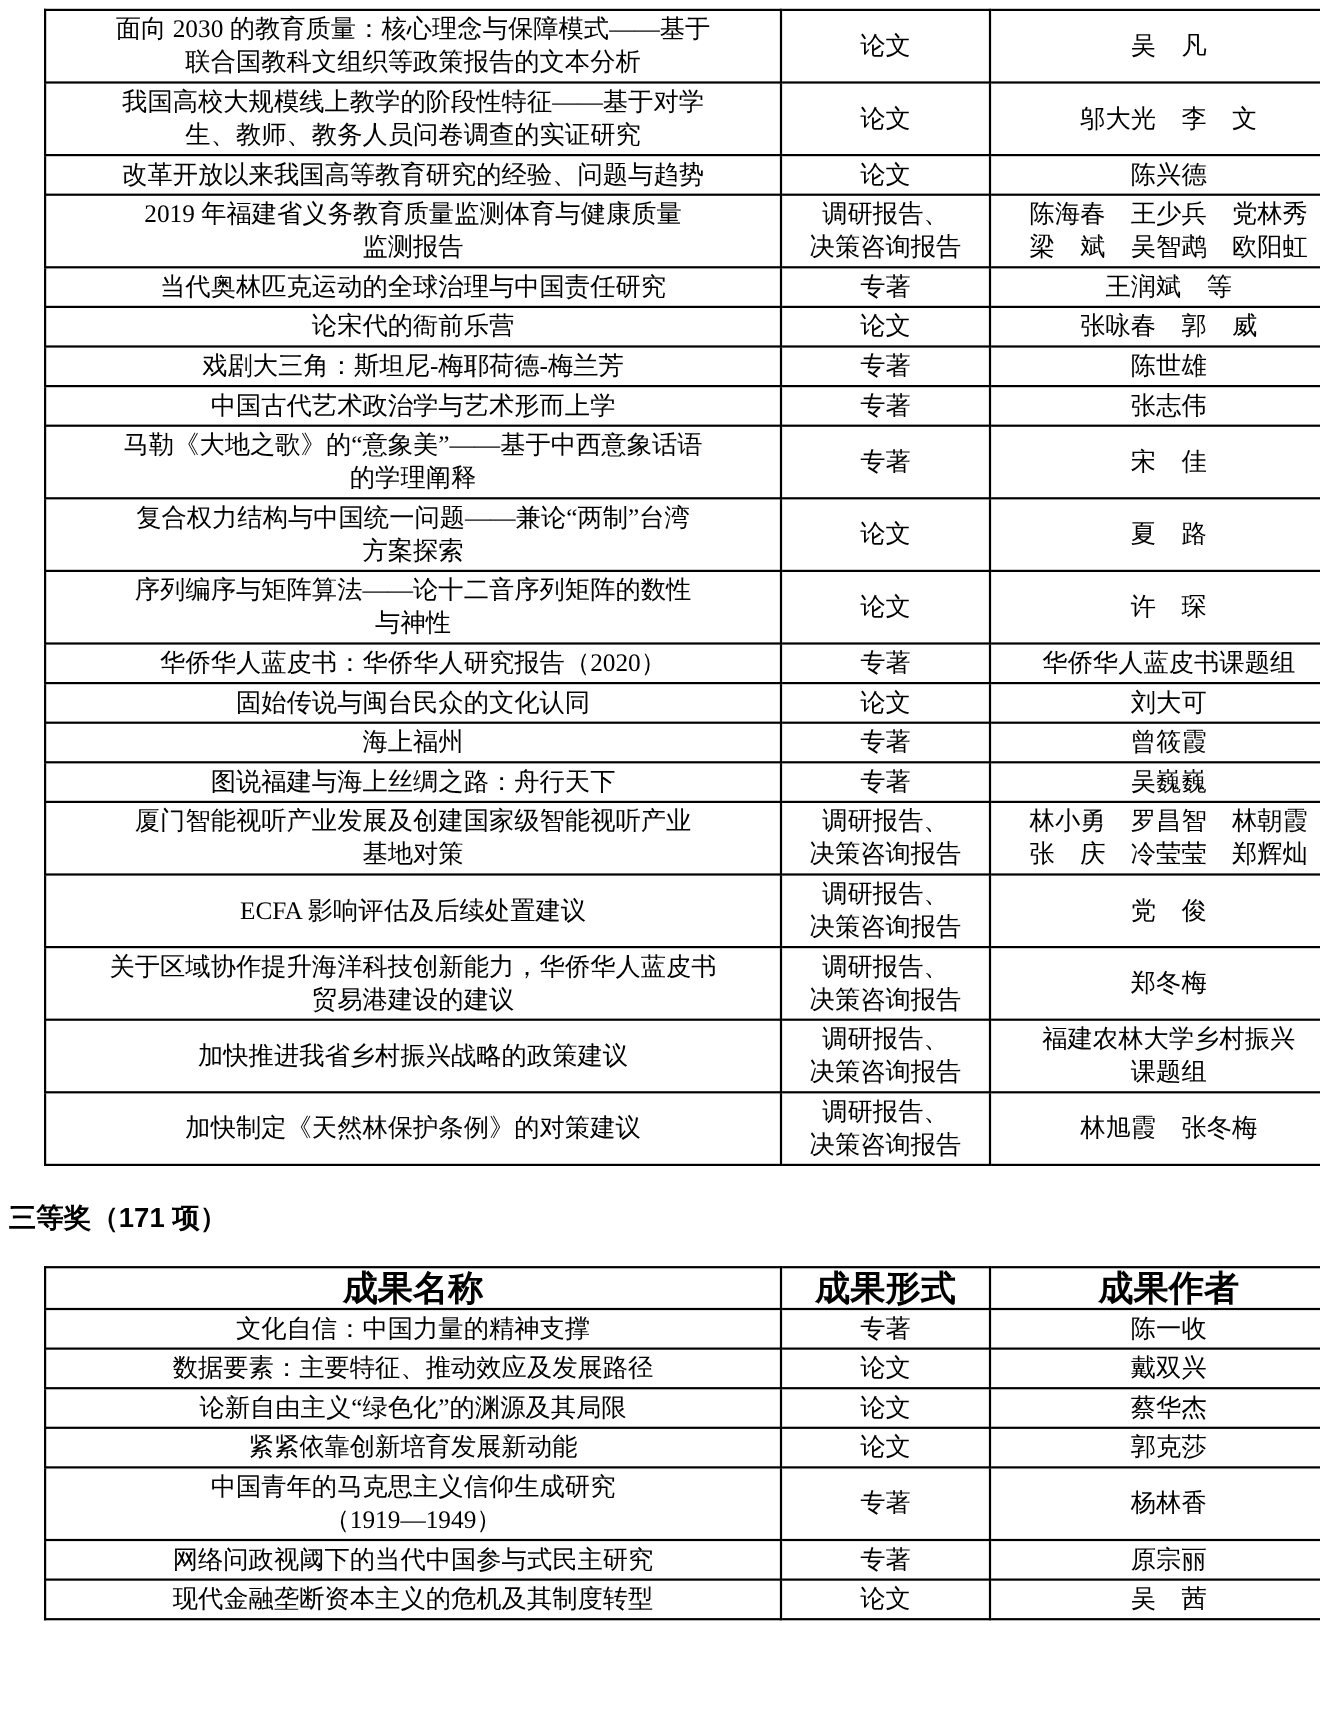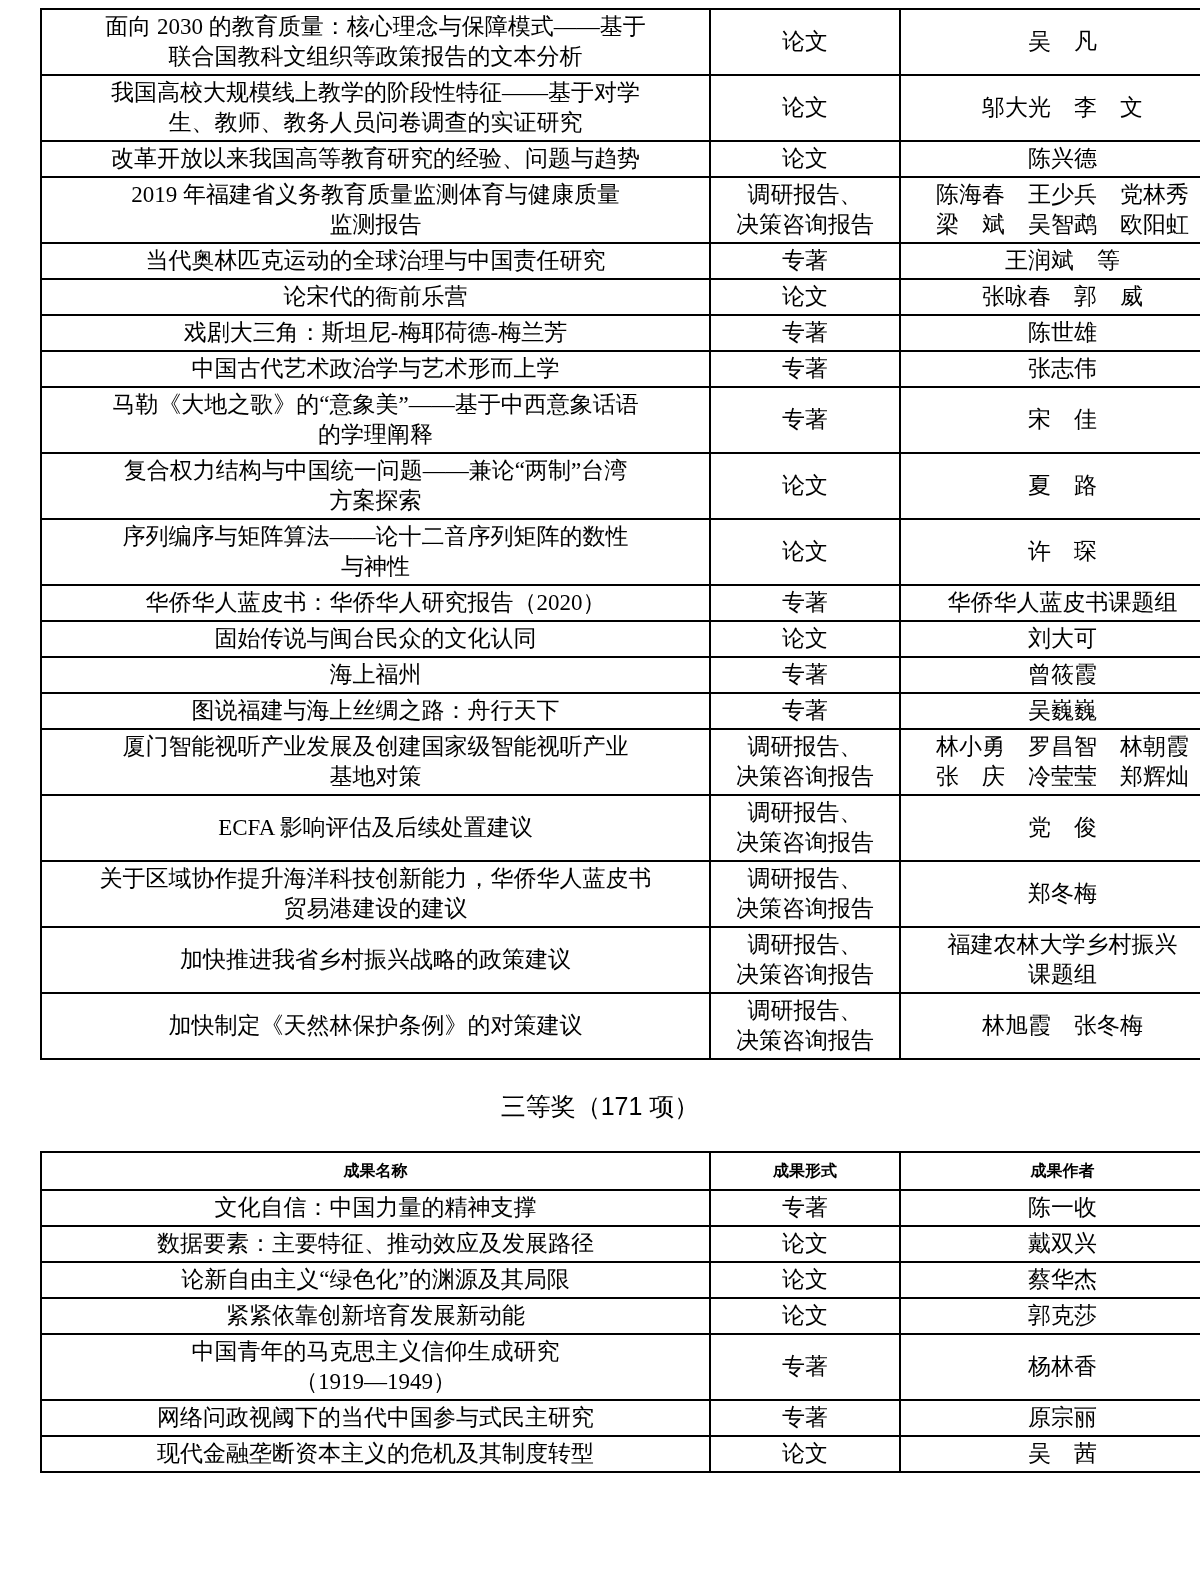--- a/index.html
+++ b/index.html
@@ -33,30 +33,30 @@
     vertical-align: middle;
     font-size: 23px;
     line-height: 30px;
     padding: 2px 8px;
     white-space: pre-line;
     overflow: hidden;
   }
   table.results th {
     font-family: "Liberation Sans", "DejaVu Sans", sans-serif;
     font-weight: bold;
-    font-size: 16px;
+    font-size: 32px;
     line-height: 30px;
     padding: 3px 8px;
     text-align: center;
   }
   .section-heading {
     font-family: "Liberation Sans", "DejaVu Sans", sans-serif;
-    font-weight: normal;
+    font-weight: bold;
     font-size: 25px;
-    text-align: center;
+    text-align: left;
     margin: 30px 0 28px 0;
     width: 1184px;
   }
 </style>
 </head>
 <body>
 
 <div class="page">
 
   <table class="results">

